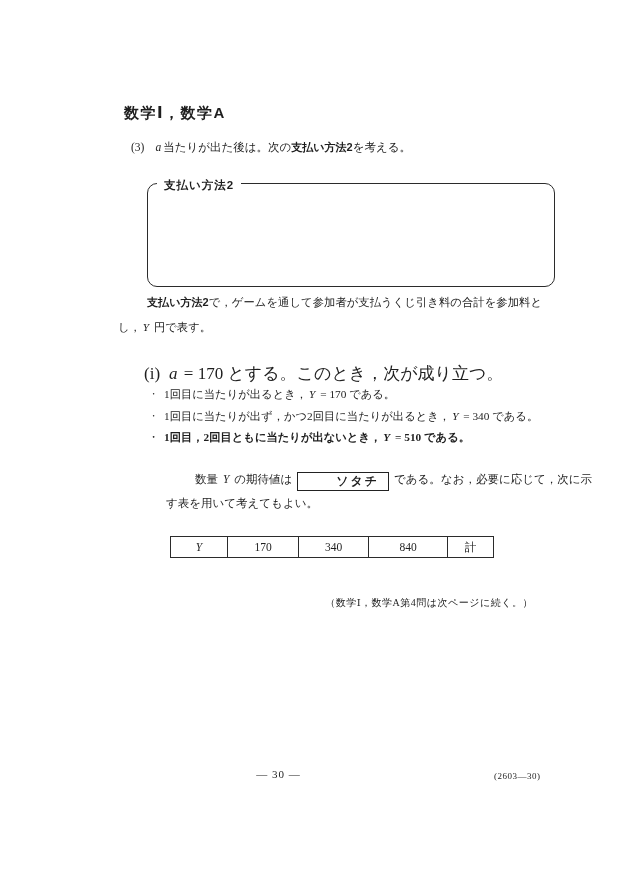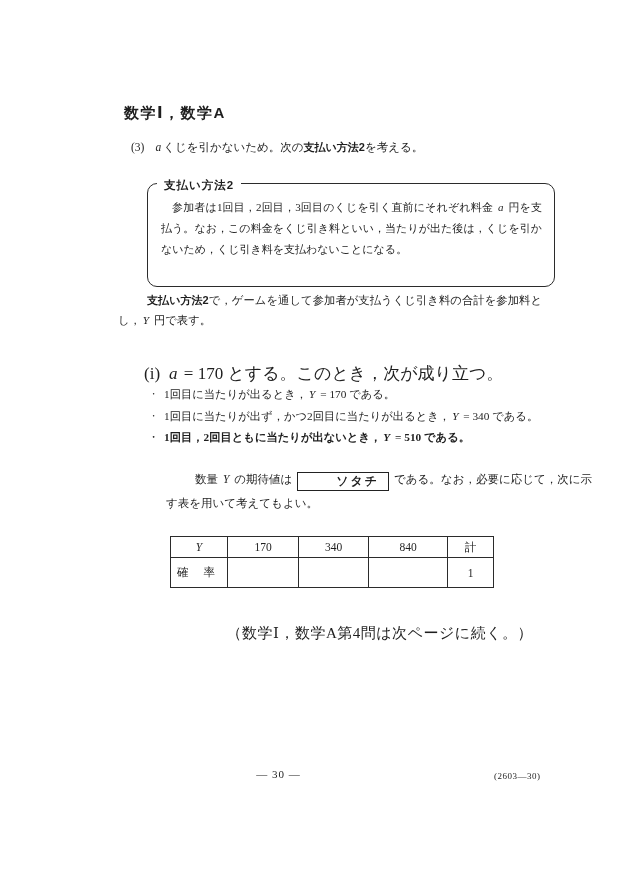--- a/index.html
+++ b/index.html
@@ -21,56 +21,55 @@
     left:147px;top:183px;width:381px;height:83px;
     border:1.3px solid #2b2b2b;border-radius:10px;
     padding:13px 12px 6px 13px;font-size:11px;line-height:21px;
   }
   .method-box-title{
     position:absolute;top:-9px;left:9px;background:#ffffff;
     padding:0 7px;font-size:11.5px;letter-spacing:1px;
   }
   .method-box-body{text-indent:11px;text-align:justify;}
 
-  .intro{left:118px;top:290px;width:424px;font-size:11.3px;line-height:20px;text-indent:29px;text-align:justify;}
+  .intro{left:118px;top:290px;width:424px;font-size:11.3px;line-height:25px;text-indent:29px;text-align:justify;}
 
   .item-head{left:144px;top:362px;font-size:17px;white-space:nowrap;}
   .item-label{margin-right:7px;}
   .bullet{left:149px;font-size:11.3px;white-space:nowrap;}
   .bullet .mark{font-size:9px;margin-right:6px;vertical-align:1px;}
   .b1{top:387px;}.b2{top:409px;}.b3{top:430px;font-weight:bold;}
 
   .expect{left:118px;top:467px;width:426px;font-size:11.5px;line-height:24px;text-indent:29px;margin-left:48px;}
   .ans-box{
     display:inline-block;border:1.6px solid #222;padding:0 9px;margin:0 5px;
     font-size:12px;letter-spacing:2px;line-height:17px;vertical-align:-2px;
   }
 
   table.prob{position:absolute;left:170px;top:536px;border-collapse:collapse;font-size:11.5px;table-layout:fixed;}
   table.prob td{border:1.2px solid #2b2b2b;text-align:center;padding:0;overflow:hidden;}
   table.prob tr.hrow td{height:20px;}
   table.prob tr.vrow td{height:29px;}
   .row-label{letter-spacing:6px;}
 
-  .note{right:87px;top:624px;font-size:15px;letter-spacing:0.5px;}
+  .note{right:87px;top:596px;font-size:10px;letter-spacing:0.5px;}
   .pageno{left:0;top:768px;width:557px;text-align:center;font-size:11px;letter-spacing:1px;}
   .code{left:478px;top:771px;font-size:9px;letter-spacing:0.5px;padding-left:16px;}
 </style>
 </head>
 <body>
 
 <div class="abs doc-title gothic">数学Ⅰ，数学A</div>
 
 <div class="abs q3-line">
-  <span class="q3-label">(3)</span><span class="mvar">a</span><span>くじを引かないため。次の</span><span class="gothic inline-bold">支払い方法2</span><span>を考える。</span>
+  <span class="q3-label">(3)</span><span class="mvar">a</span><span>当たりが出た後は。次の</span><span class="gothic inline-bold">支払い方法2</span><span>を考える。</span>
 </div>
 
 <div class="abs method-box">
   <div class="method-box-title gothic">支払い方法2</div>
-  <div class="method-box-body"><span>参加者は1回目，2回目，3回目のくじを引く直前にそれぞれ料金 </span><span class="mvar">a</span><span> 円を支払う。なお，この料金をくじ引き料といい，当たりが出た後は，くじを引かないため，くじ引き料を支払わないことになる。</span></div>
 </div>
 
 <div class="abs intro">
   <span class="gothic inline-bold">支払い方法2</span><span>で，ゲームを通して参加者が支払うくじ引き料の合計を参加料とし，</span><span class="mvar">Y</span><span> 円で表す。</span>
 </div>
 
 <div class="abs item-head">
   <span class="item-label">(i)</span><span class="mvar">a</span><span> = 170 とする。このとき，次が成り立つ。</span>
 </div>
 
@@ -99,27 +98,20 @@
       <col style="width:46px">
   </colgroup>
   <tbody>
       <tr class="hrow">
     <td><span class="mvar">Y</span></td>
     <td>170</td>
     <td>340</td>
     <td>840</td>
     <td>計</td>
   </tr>
-  <tr class="vrow">
-    <td class="row-label">確 率</td>
-    <td></td>
-    <td></td>
-    <td></td>
-    <td>1</td>
-  </tr>
 </tbody>
   </table>
 
 <div class="abs note">（数学Ⅰ，数学A第4問は次ページに続く。）</div>
 
 <div class="abs pageno">— 30 —</div>
 
 <div class="abs code">(2603—30)</div>
 
 </body></html>

